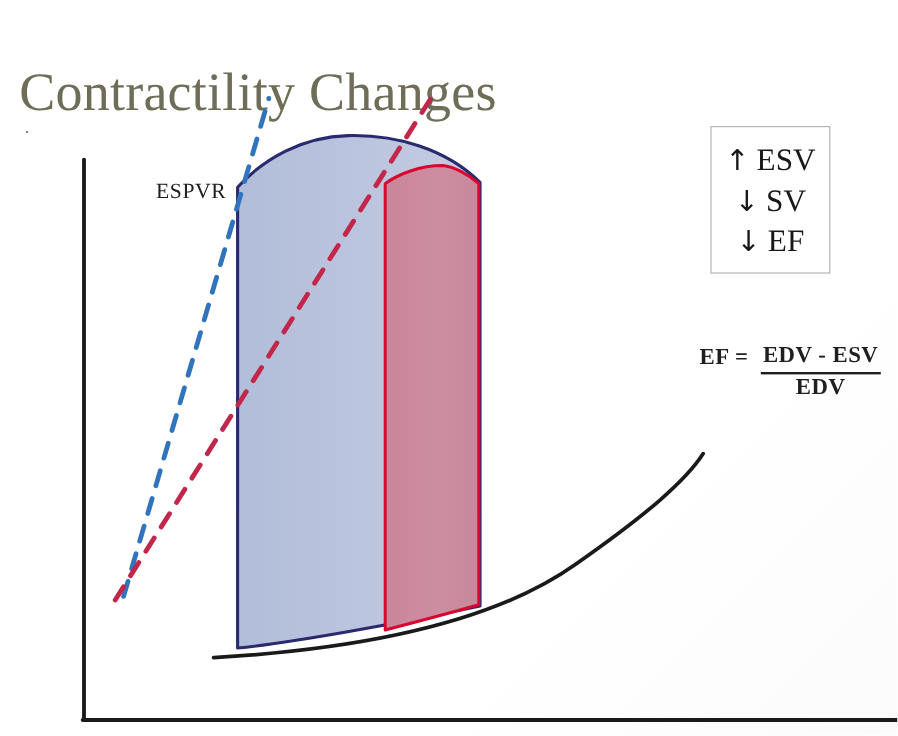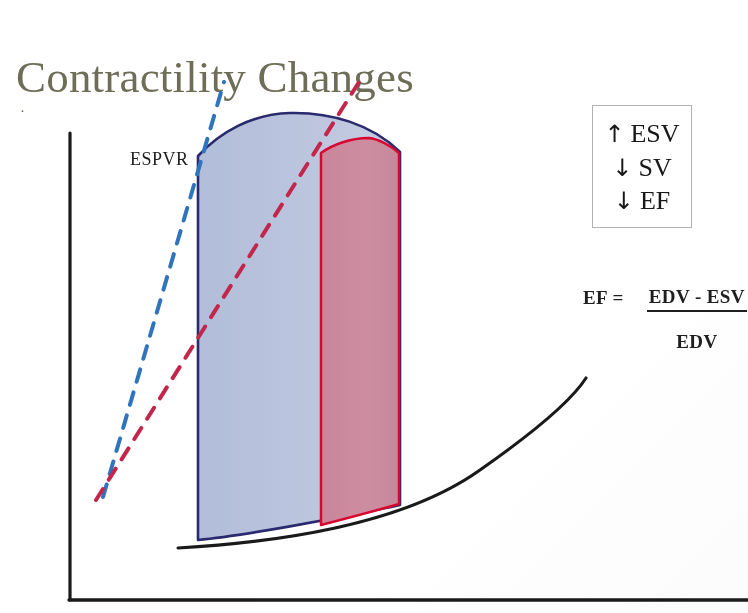--- a/index.html
+++ b/index.html
@@ -107,33 +107,33 @@
     font-size: 19px;
     color: #1f1f1f;
     font-weight: bold;
     letter-spacing: 0.4px;
     display: flex;
     align-items: flex-start;
     white-space: nowrap;
   }
   #ef-lhs {
     padding-top: 1px;
-    margin-right: 23px;
+    margin-right: 10px;
   }
   #ef-frac {
     display: inline-flex;
     flex-direction: column;
     align-items: center;
   }
   #ef-num {
     border-bottom: 2.2px solid #1f1f1f;
     padding: 0 2px 2px 2px;
   }
   #ef-den {
-    padding-top: 19px;
+    padding-top: 0;
   }
 </style>
 </head>
 <body>
 
 <div id="slide">
 
   <div id="title">Contractility Changes</div>
   <div id="bullet-dot">·</div>
 

